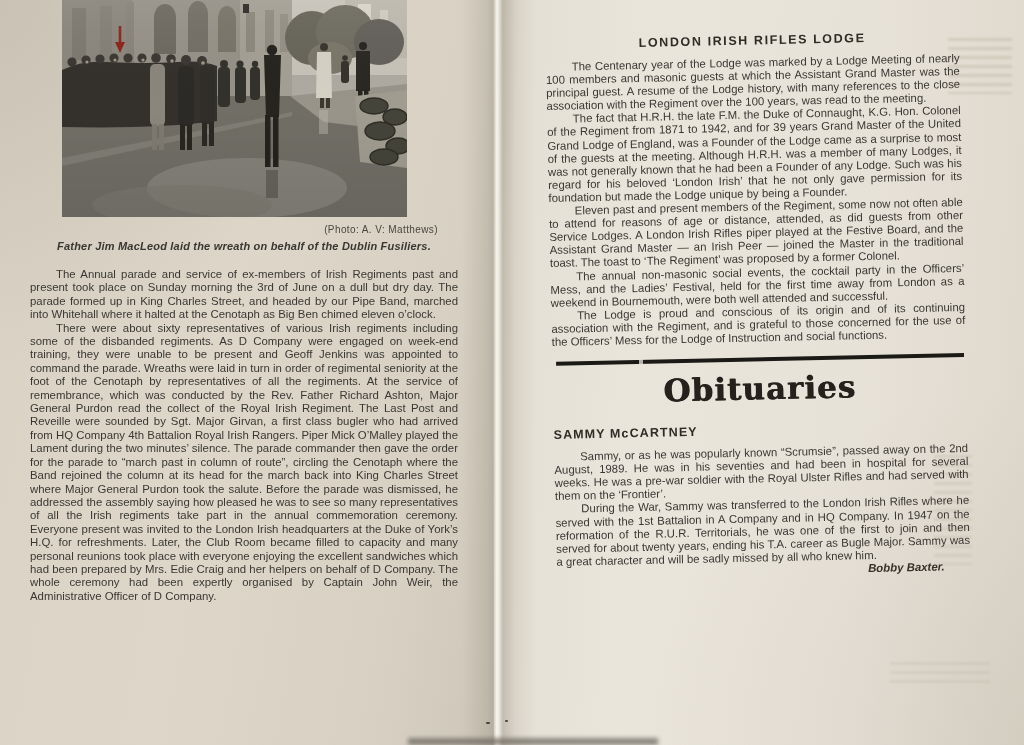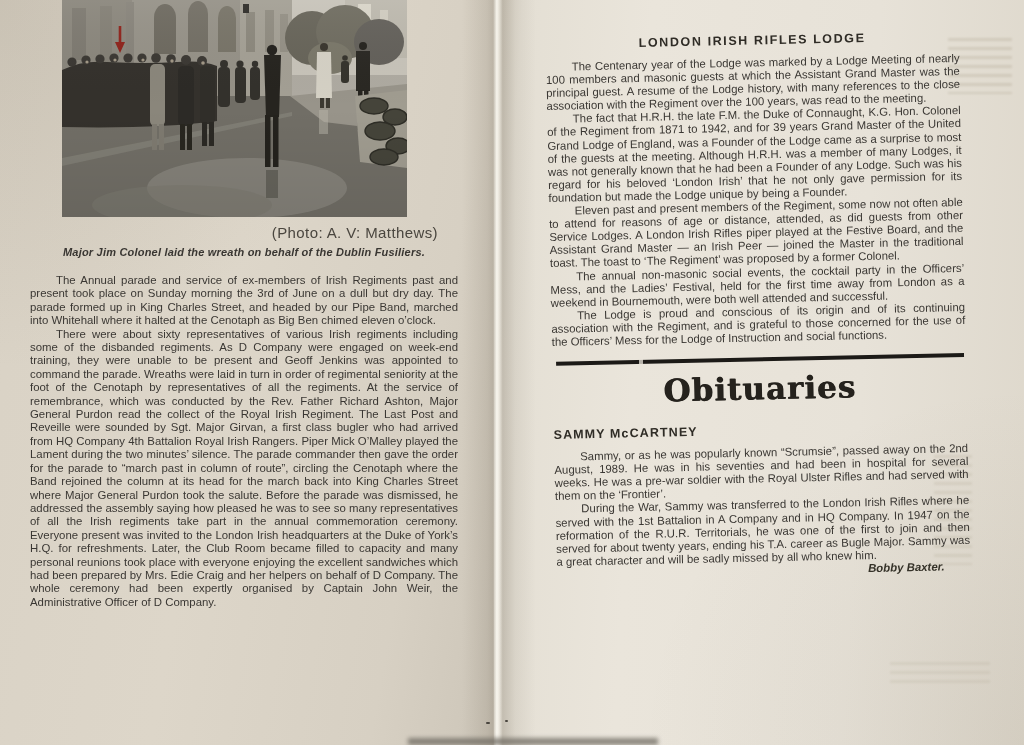--- a/index.html
+++ b/index.html
@@ -41,21 +41,21 @@
     background:repeating-linear-gradient(180deg,#9a9077 0 3px,transparent 3px 9px);
   }
   .bleed.b1{left:948px;top:38px;width:64px;height:56px;opacity:.22;}
   .bleed.b2{left:934px;top:455px;width:38px;height:110px;}
   .bleed.b3{left:890px;top:662px;width:100px;height:26px;opacity:.13;}
   
   .left-flow{position:absolute;left:30px;top:0;width:428px;color:#3a3733;}
   .photo-wrap{margin-left:32px;width:345px;height:217px;}
   .photo-credit{
     margin-top:7px;text-align:right;padding-right:20px;
-    font-size:15px;letter-spacing:.4px;color:#4a463f;
+    font-size:10px;letter-spacing:.4px;color:#4a463f;
   }
   .photo-caption{
     margin-top:5px;text-align:center;
     font-size:11px;font-weight:bold;font-style:italic;letter-spacing:.2px;color:#393632;
   }
   .article-title{
     margin-top:17px;text-align:center;
     font-size:13px;font-weight:bold;letter-spacing:1.3px;color:#343129;
   }
   .bodytext{font-size:11.4px;line-height:13.4px;text-align:justify;}
@@ -223,21 +223,21 @@
             <stop offset="0" stop-color="#ffffff" stop-opacity="0.06"></stop>
             <stop offset="0.5" stop-color="#000000" stop-opacity="0"></stop>
             <stop offset="1" stop-color="#000000" stop-opacity="0.08"></stop>
           </linearGradient>
         </defs>
       </svg>
     </div>
 
     <div class="photo-credit">(Photo: A. V: Matthews)</div>
 
-    <div class="photo-caption">Major Jim Colonel laid the wreath on behalf of the Dublin Fusiliers.</div>
+    <div class="photo-caption">Father Jim MacLeod laid the wreath on behalf of the Dublin Fusiliers.</div>
 
 
     <div class="bodytext">
       <p>The Annual parade and service of ex-members of Irish Regiments past and present took place on Sunday morning the 3rd of June on a dull but dry day.  The parade formed up in King Charles Street, and headed by our Pipe Band, marched into Whitehall where it halted at the Cenotaph as Big Ben chimed eleven o’clock.</p>
       <p>There were about sixty representatives of various Irish regiments including some of the disbanded regiments. As D Company were engaged on week-end training, they were unable to be present and Geoff Jenkins was appointed to command the parade. Wreaths were laid in turn in order of regimental seniority at the foot of the Cenotaph by representatives of all the regiments.  At the service of remembrance, which was conducted by the Rev. Father Richard Ashton, Major General Purdon read the collect of the Royal Irish Regiment. The Last Post and Reveille were sounded by Sgt. Major Girvan, a first class bugler who had arrived from HQ Company 4th Battalion Royal Irish Rangers.  Piper Mick O’Malley played the Lament during the two minutes’ silence.  The parade commander then gave the order for the parade to “march past in column of route”, circling the Cenotaph where the Band rejoined the column at its head for the march back into King Charles Street where Major General Purdon took the salute. Before the parade was dismissed, he addressed the assembly saying how pleased he was to see so many representatives of all the Irish regiments take part in the annual commemoration ceremony. Everyone present was invited to the London Irish headquarters at the Duke of York’s H.Q. for refreshments.  Later, the Club Room became filled to capacity and many personal reunions took place with everyone enjoying the excellent sandwiches which had been prepared by Mrs. Edie Craig and her helpers on behalf of D Company.  The whole ceremony had been expertly organised by Captain John Weir, the Administrative Officer of D Company.</p>
     </div>
   </div>
 
   <div class="right-content">
 

